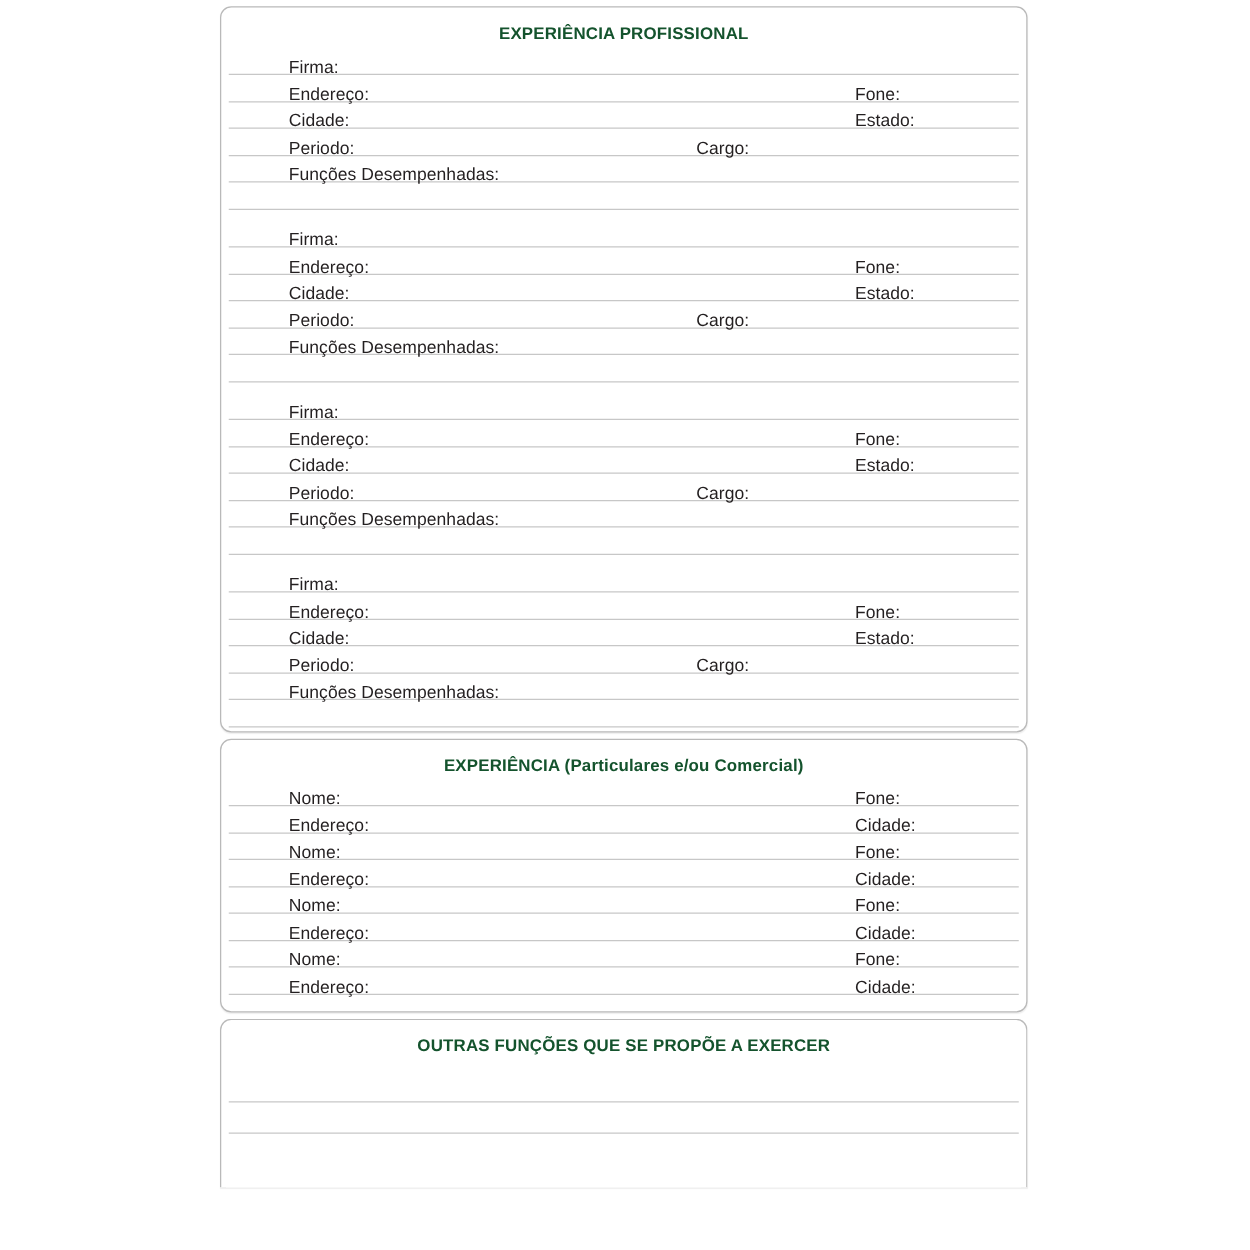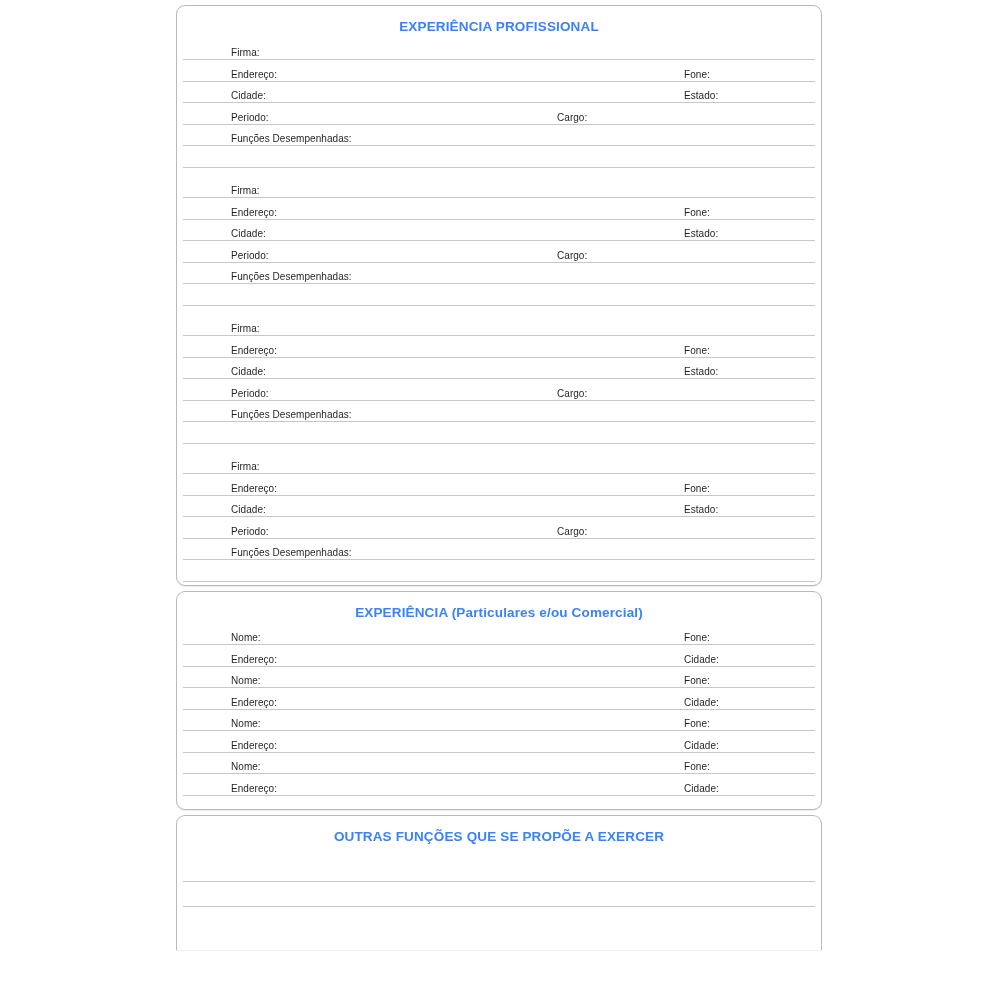--- a/index.html
+++ b/index.html
@@ -36,21 +36,21 @@
     border-radius: 9px;
     box-shadow: 0 1px 1px rgba(0,0,0,0.07);
     overflow: hidden;
   }
 
   .panel-title {
     text-align: center;
     font-size: 13.5px;
     font-weight: bold;
     letter-spacing: 0.15px;
-    color: #3b82f6;
+    color: #14532d;
     padding-top: 13px;
     padding-bottom: 2px;
     white-space: nowrap;
   }
 
   
   .rows {
     position: relative;
   }
   .row {
@@ -67,21 +67,21 @@
     background: #c7c7c7;
   }
   .rule.indent {
     left: 6px;
     right: 6px;
   }
 
   .lbl {
     position: absolute;
     bottom: 2px;
-    font-size: 10px;
+    font-size: 14px;
     line-height: 10px;
     color: #231f20;
     background: #ffffff;
     padding-right: 3px;
     white-space: nowrap;
     letter-spacing: 0.05px;
     padding-left: 46px;
   }
   .lbl.l-left   { left: 8px; }
   .lbl.l-mid    { left: 334px; }

